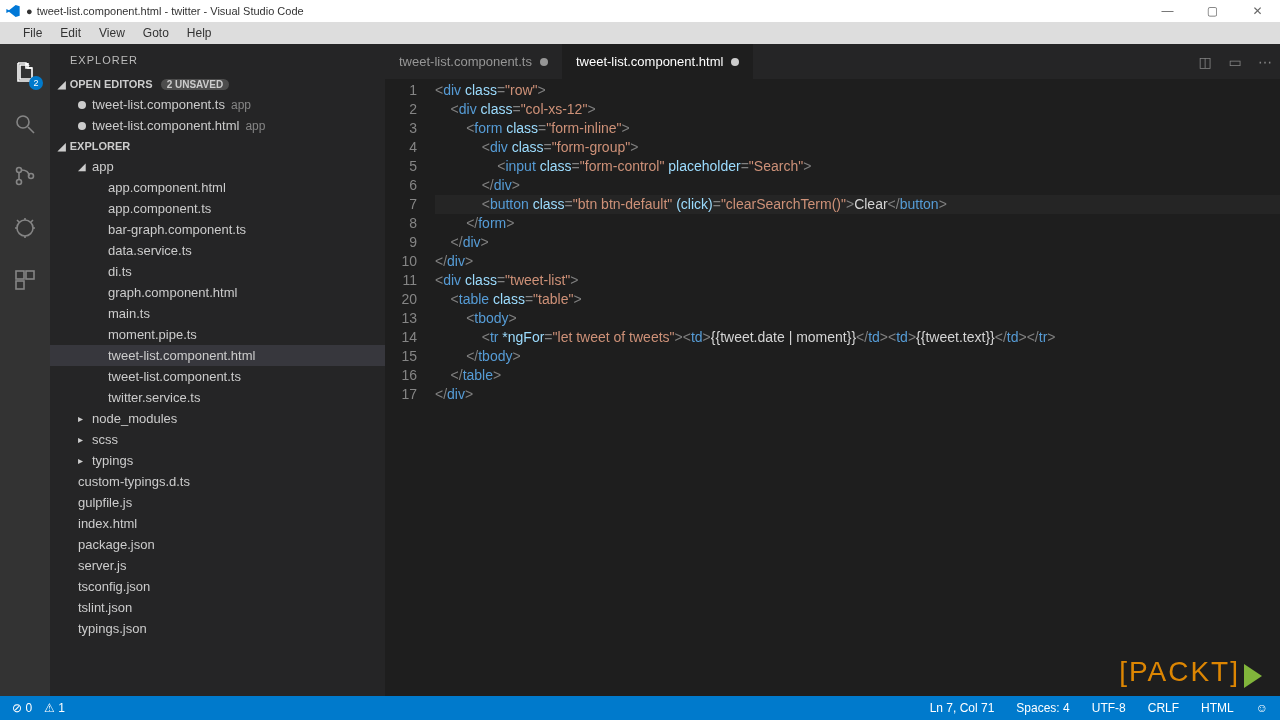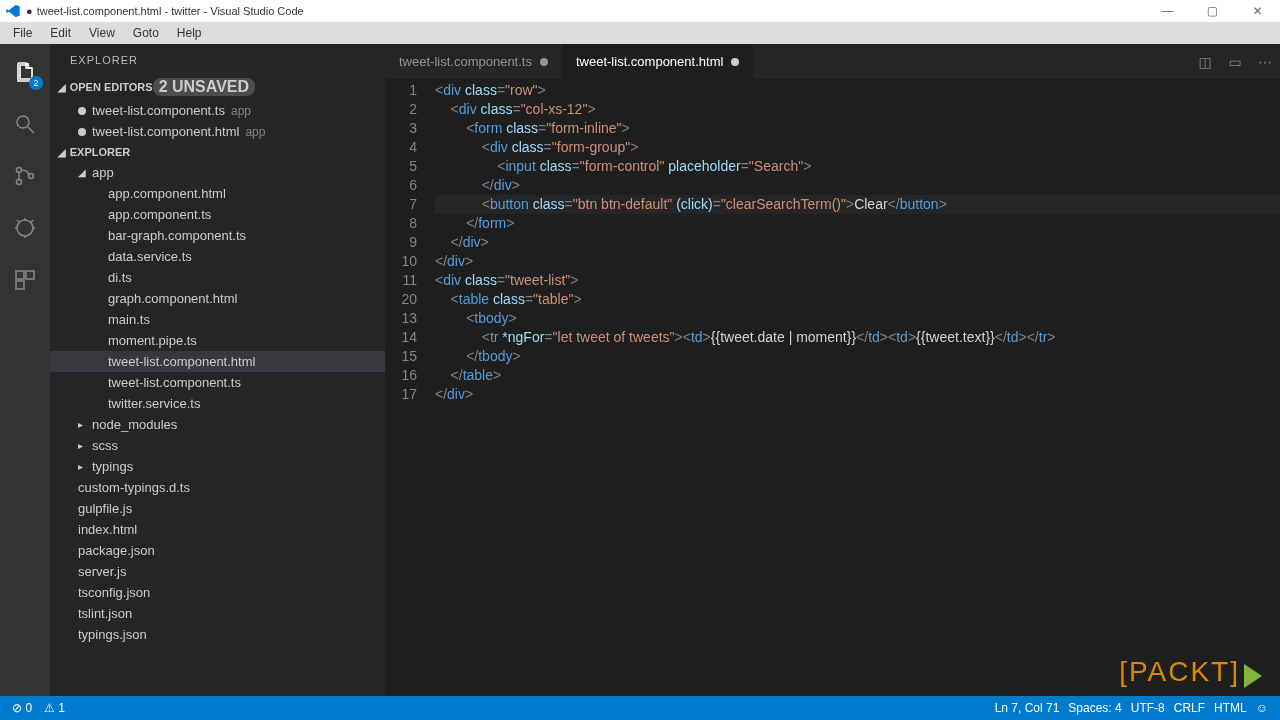--- a/index.html
+++ b/index.html
@@ -6,39 +6,39 @@
 body { width: 1280px; height: 720px; background: #1e1e1e; color: #ccc; overflow: hidden; position: relative; }
 
 
 .titlebar { height: 22px; background: #fff; color: #333; display: flex; align-items: center; font-size: 11px; }
 .titlebar .vsicon { width: 16px; height: 16px; margin: 0 5px; display: inline-flex; }
 .titlebar .title-text { flex: 1; }
 .titlebar .winbtns { display: flex; }
 .titlebar .winbtn { width: 45px; text-align: center; font-size: 12px; color: #666; }
 
 
-.menubar { height: 22px; background: #ddd; display: flex; align-items: center; padding: 0 4px; font-size: 12px; color: #333; }
+.menubar { height: 22px; background: #ddd; display: flex; align-items: center; padding: 0 14px; font-size: 12px; color: #333; }
 .menubar .menuitem { padding: 0 9px; }
 
 
 .main { display: flex; height: calc(100% - 44px - 24px); }
 
 
 .activitybar { width: 50px; background: #333; display: flex; flex-direction: column; align-items: center; padding-top: 12px; }
 .activitybar .ab-icon { width: 32px; height: 32px; margin-bottom: 20px; display: flex; align-items: center; justify-content: center; position: relative; }
 .activitybar .ab-icon svg { width: 24px; height: 24px; fill: none; stroke: #858585; stroke-width: 1.6; }
 .activitybar .ab-icon.active svg { stroke: #fff; }
 .activitybar .badge { position: absolute; bottom: -2px; right: -2px; background: #007acc; color: #fff; border-radius: 8px; font-size: 9px; min-width: 14px; height: 14px; display: flex; align-items: center; justify-content: center; padding: 0 3px; }
 
 
 .sidebar { width: 335px; background: #252526; color: #ccc; font-size: 13px; overflow: hidden; }
 .sb-header { padding: 10px 20px 8px; font-size: 11px; letter-spacing: 1px; color: #bbb; }
 .sb-section-h { padding: 4px 8px; font-size: 11px; font-weight: bold; display: flex; align-items: center; color: #ccc; }
 .sb-section-h .chev { margin-right: 4px; font-size: 10px; }
-.sb-badge { background: #4d4d4d; color: #ccc; border-radius: 8px; font-size: 16px; padding: 0 6px; }
+.sb-badge { background: #4d4d4d; color: #ccc; border-radius: 8px; font-size: 10px; padding: 0 6px; margin-left: 8px; }
 .sb-item { padding: 3px 8px 3px 28px; display: flex; align-items: center; white-space: nowrap; }
 .sb-item.indent1 { padding-left: 28px; }
 .sb-item.indent2 { padding-left: 28px; }
 .sb-item.indent3 { padding-left: 58px; align-items: center; }
 .sb-item .mod { width: 8px; height: 8px; border-radius: 4px; background: #ccc; margin-right: 6px; flex-shrink: 0; }
 .sb-item .label { color: #ccc; }
 .sb-item .suffix { color: #858585; margin-left: 6px; font-size: 12px; }
 .sb-item.selected { background: #37373d; }
 .sb-item .chev { margin-right: 4px; font-size: 10px; width: 10px; display: inline-block; }
 
@@ -57,21 +57,21 @@
 .code .line.hl { background: rgba(255,255,255,0.03); }
 .t-tag { color: #569cd6; }
 .t-br { color: #808080; }
 .t-attr { color: #9cdcfe; }
 .t-str { color: #ce9178; }
 .t-txt { color: #d4d4d4; }
 
 
 .statusbar { height: 24px; background: #007acc; color: #fff; display: flex; align-items: center; font-size: 12px; padding: 0 8px; }
 .statusbar .sb-left { display: flex; align-items: center; gap: 4px; }
-.statusbar .sb-right { margin-left: auto; display: flex; align-items: center; gap: 1px; }
+.statusbar .sb-right { margin-left: auto; display: flex; align-items: center; gap: 14px; }
 .statusbar .sb-seg { padding: 0 4px; }
 
 
 .watermark { position: absolute; right: 18px; bottom: 32px; color: #f29200; font-family: sans-serif; font-size: 28px; font-weight: 300; letter-spacing: 2px; display: flex; align-items: flex-end; opacity: 0.9; margin-left: 12px; }
 .watermark .play { width: 0; height: 0; border-left: 18px solid #8cc63f; border-top: 12px solid transparent; border-bottom: 12px solid transparent; margin-left: 4px; }
 </style>
 </head>
 <body>
 
 <div class="titlebar">

